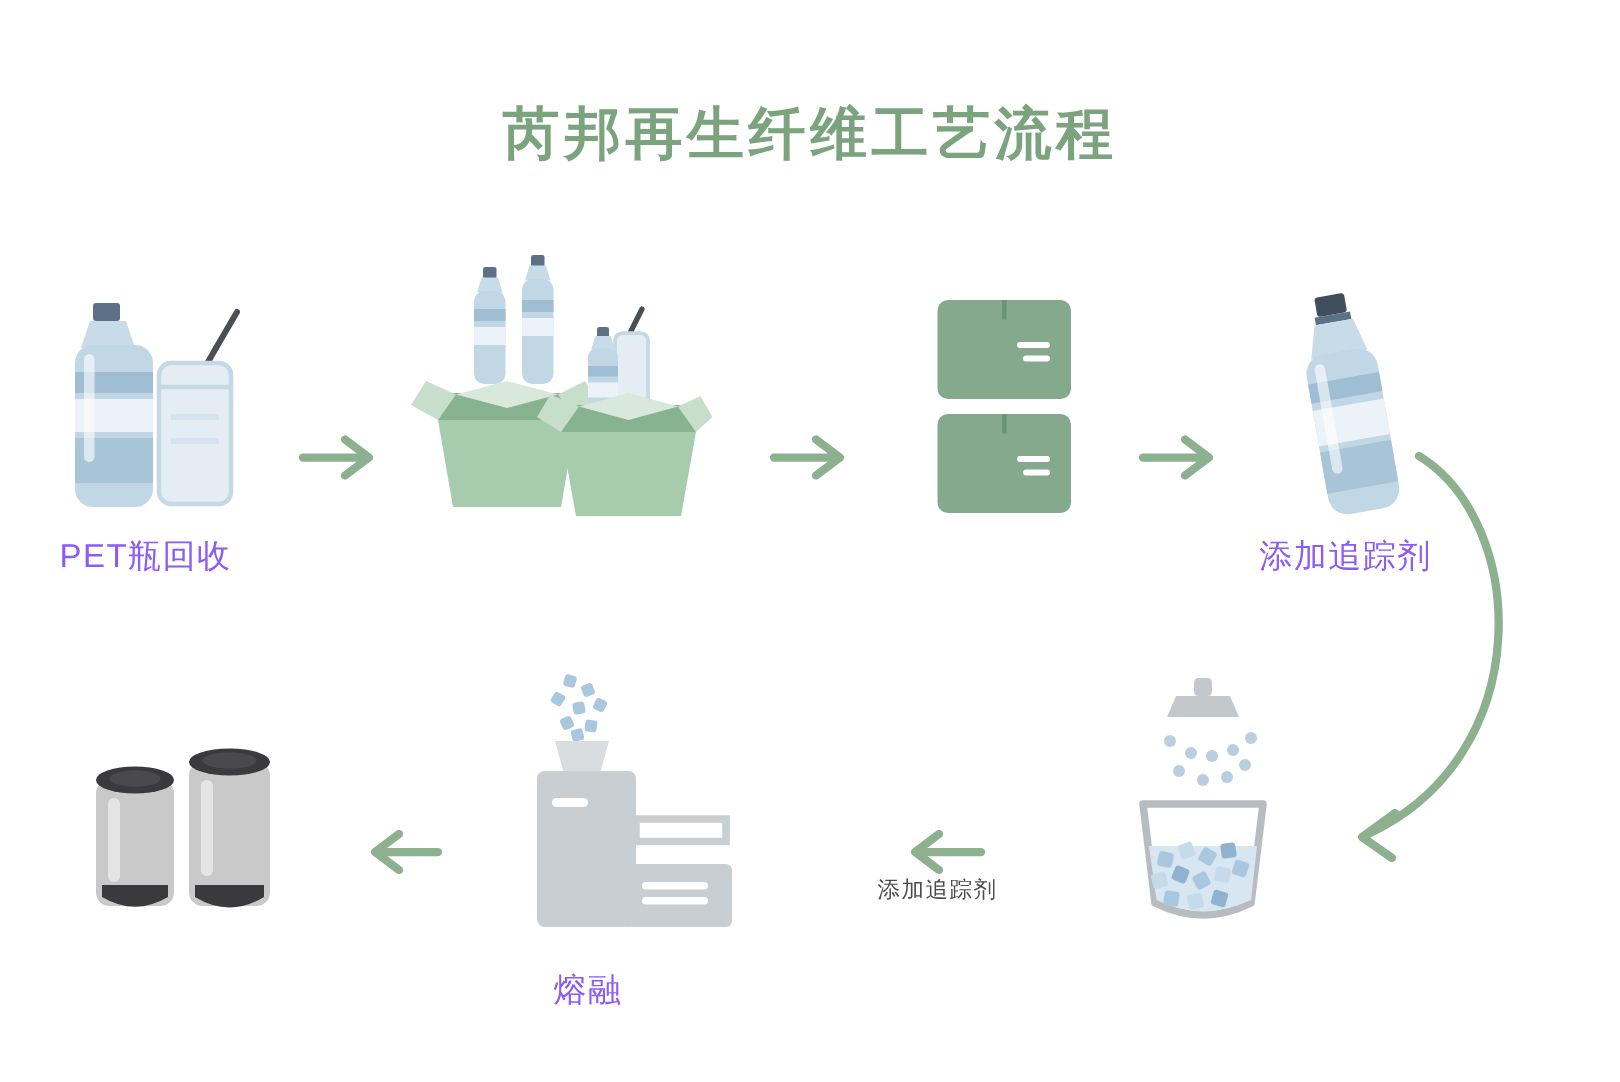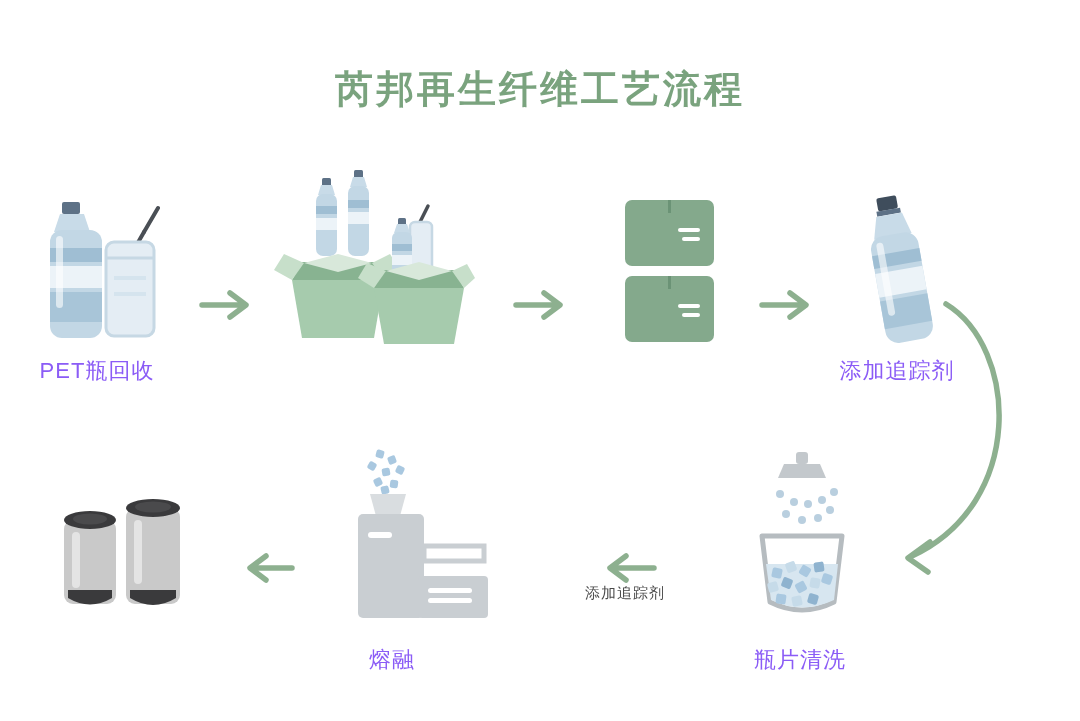--- a/index.html
+++ b/index.html
@@ -170,21 +170,20 @@
         <rect x="40" y="126" width="10" height="10" rx="2" fill="#8fb3cf" transform="rotate(22 45 131)"></rect>
         <rect x="54" y="130" width="10" height="10" rx="2" fill="#a9c8e0" transform="rotate(-28 59 135)"></rect>
         <rect x="68" y="126" width="10" height="10" rx="2" fill="#c6dbe9" transform="rotate(10 73 131)"></rect>
         <rect x="80" y="122" width="10" height="10" rx="2" fill="#a9c8e0" transform="rotate(18 85 127)"></rect>
         <rect x="34" y="142" width="10" height="10" rx="2" fill="#a9c8e0" transform="rotate(8 39 147)"></rect>
         <rect x="50" y="144" width="10" height="10" rx="2" fill="#c6dbe9" transform="rotate(-12 55 149)"></rect>
         <rect x="66" y="142" width="10" height="10" rx="2" fill="#8fb3cf" transform="rotate(16 71 147)"></rect>
       </g>
     </svg>
   </div>
-  <div class="step-label" style="left:720px; top:645px;">瓶片清洗</div>
 
   <div class="arrow" style="left:590px; top:550px;">
     <svg width="70" height="36" viewBox="0 0 70 36">
       <path d="M64 18 H24 M36 6 L20 18 L36 30" stroke="#8db08f" stroke-width="5.5" fill="none" stroke-linecap="round" stroke-linejoin="round"></path>
     </svg>
   </div>
   <div class="anno" style="left:545px; top:584px;">添加追踪剂</div>
 
   <div class="icon" style="left:348px; top:446px;">
     <svg width="150" height="178" viewBox="0 0 150 178">

